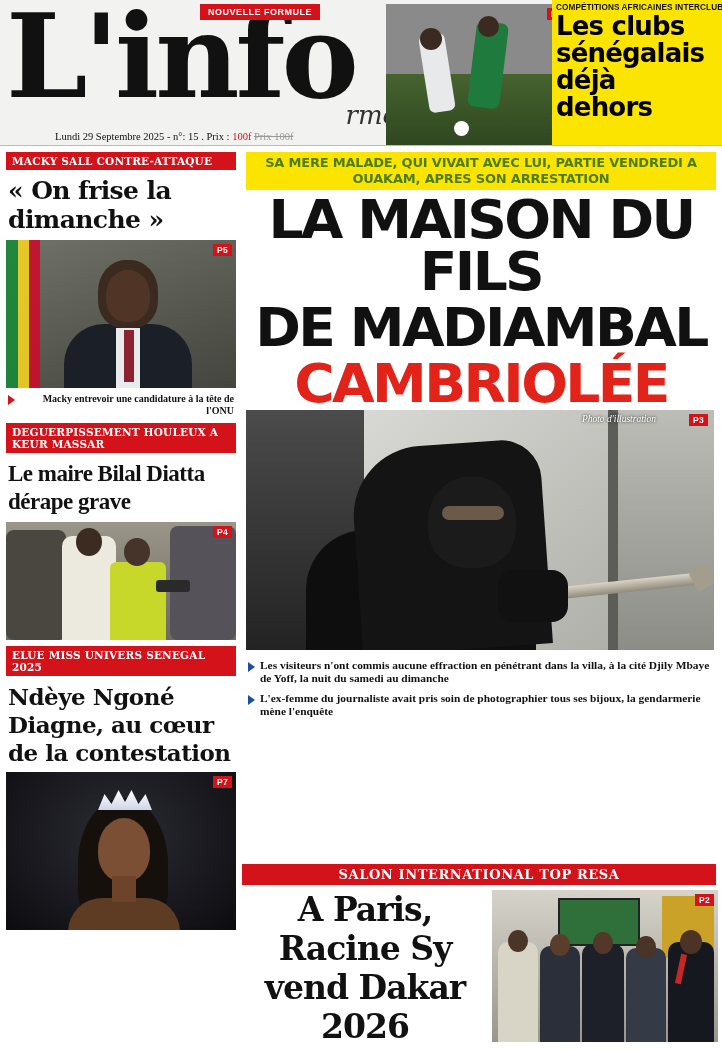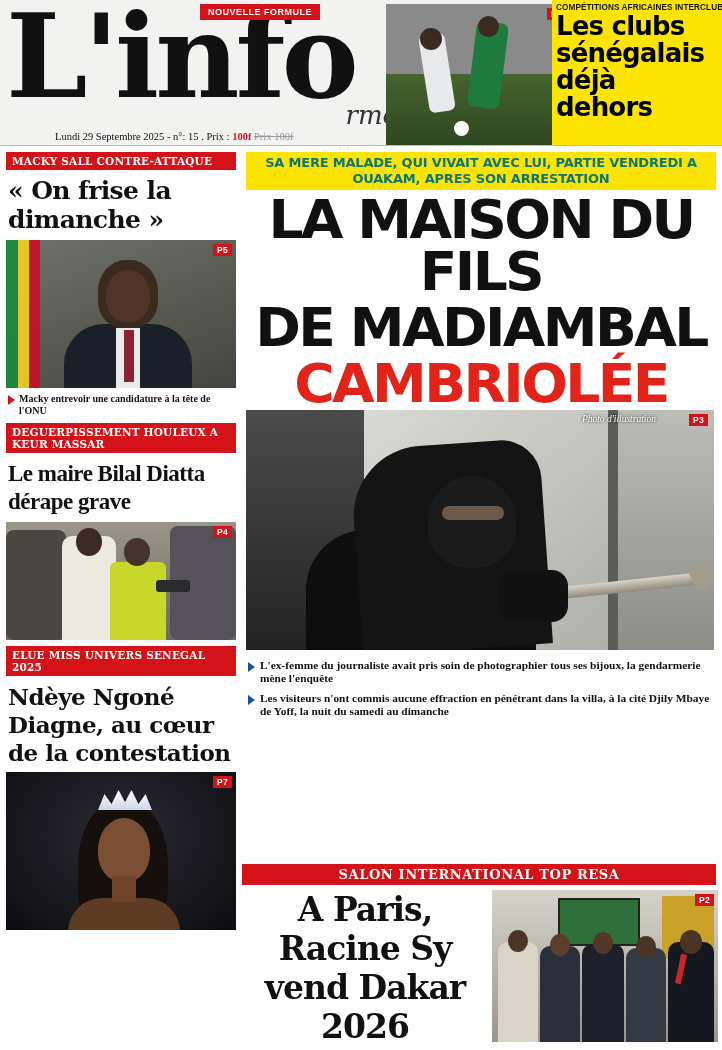--- a/index.html
+++ b/index.html
@@ -58,21 +58,21 @@
     padding: 3px 8px;
   }
   .dateline {
     position: absolute;
     left: 55px; bottom: 3px;
     font-size: 10.5px;
     color: #111;
     font-family: "Liberation Serif", serif;
     white-space: nowrap;
   }
-  .dateline .price-red { color: #d3121a; font-weight: bold; margin-top: 22px; }
+  .dateline .price-red { color: #d3121a; font-weight: normal; margin-top: 22px; }
   .dateline .price-strike { color: #999; text-decoration: line-through; }
 
   
   .mast-photo {
     position: absolute;
     left: 386px; top: 4px;
     width: 184px; height: 146px;
     background:
       radial-gradient(ellipse at 30% 20%, #7e8f5c 0%, #4e5c35 45%, #2e3a20 100%);
     overflow: hidden;
@@ -198,20 +198,21 @@
     border-bottom: 5px solid transparent;
     margin-top: 2px;
     flex: 0 0 auto;
   }
   .caption-txt {
     font-family: "Liberation Serif", serif;
     font-weight: bold;
     font-size: 10px;
     line-height: 12px;
     color: #111;
+    text-align: right;
   }
   .sub-head {
     font-family: Liberation Serif, serif;
     font-weight: bold;
     font-size: 23px;
     line-height: 28px;
     color: #111;
     margin: 7px 0 6px 2px;
     letter-spacing: -.5px;
   }
@@ -238,21 +239,21 @@
 
   
   .col-main {
     position: absolute;
     left: 242px; top: 0;
     width: 480px; height: 904px;
     padding: 0 6px 0 4px;
   }
   .yellow-kicker {
     background: #fbe500;
-    color: #0f766e;
+    color: #4d7c0f;
     font-family: "DejaVu Sans", sans-serif;
     font-weight: bold;
     font-size: 13px;
     line-height: 16px;
     text-align: center;
     padding: 3px 4px;
     margin-top: 6px;
     letter-spacing: -.2px;
   }
   .mega {
@@ -479,25 +480,25 @@
         <div class="crowbar"></div>
           <div class="crowhook"></div>
         <div class="glove"></div>
         <div class="photo-illus">Photo d'illustration</div>
         <div class="pg-tag" style="right:6px; top:4px;margin-left:19px;">P3</div>
       </div>
 
       <div class="bullet-box">
         <div class="bullet-row">
           <div class="tri"></div>
-          <div class="bullet-txt">L'ex-femme du journaliste avait pris soin de photographier tous ses bijoux, la gendarmerie mène l'enquête</div>
+          <div class="bullet-txt">Les visiteurs n'ont commis aucune effraction en pénétrant dans la villa, à la cité Djily Mbaye de Yoff, la nuit du samedi au dimanche</div>
         </div>
         <div class="bullet-row">
           <div class="tri"></div>
-          <div class="bullet-txt">Les visiteurs n'ont commis aucune effraction en pénétrant dans la villa, à la cité Djily Mbaye de Yoff, la nuit du samedi au dimanche</div>
+          <div class="bullet-txt">L'ex-femme du journaliste avait pris soin de photographier tous ses bijoux, la gendarmerie mène l'enquête</div>
         </div>
       </div>
     </div>
 
     <div class="bottom-wrap">
       <div class="topresa-bar">SALON INTERNATIONAL TOP RESA</div>
       <div class="bottom-cols">
         <div class="paris-head">A Paris, Racine Sy vend Dakar 2026</div>
         <div class="photo ph-resa">
           <div class="hall"></div>

